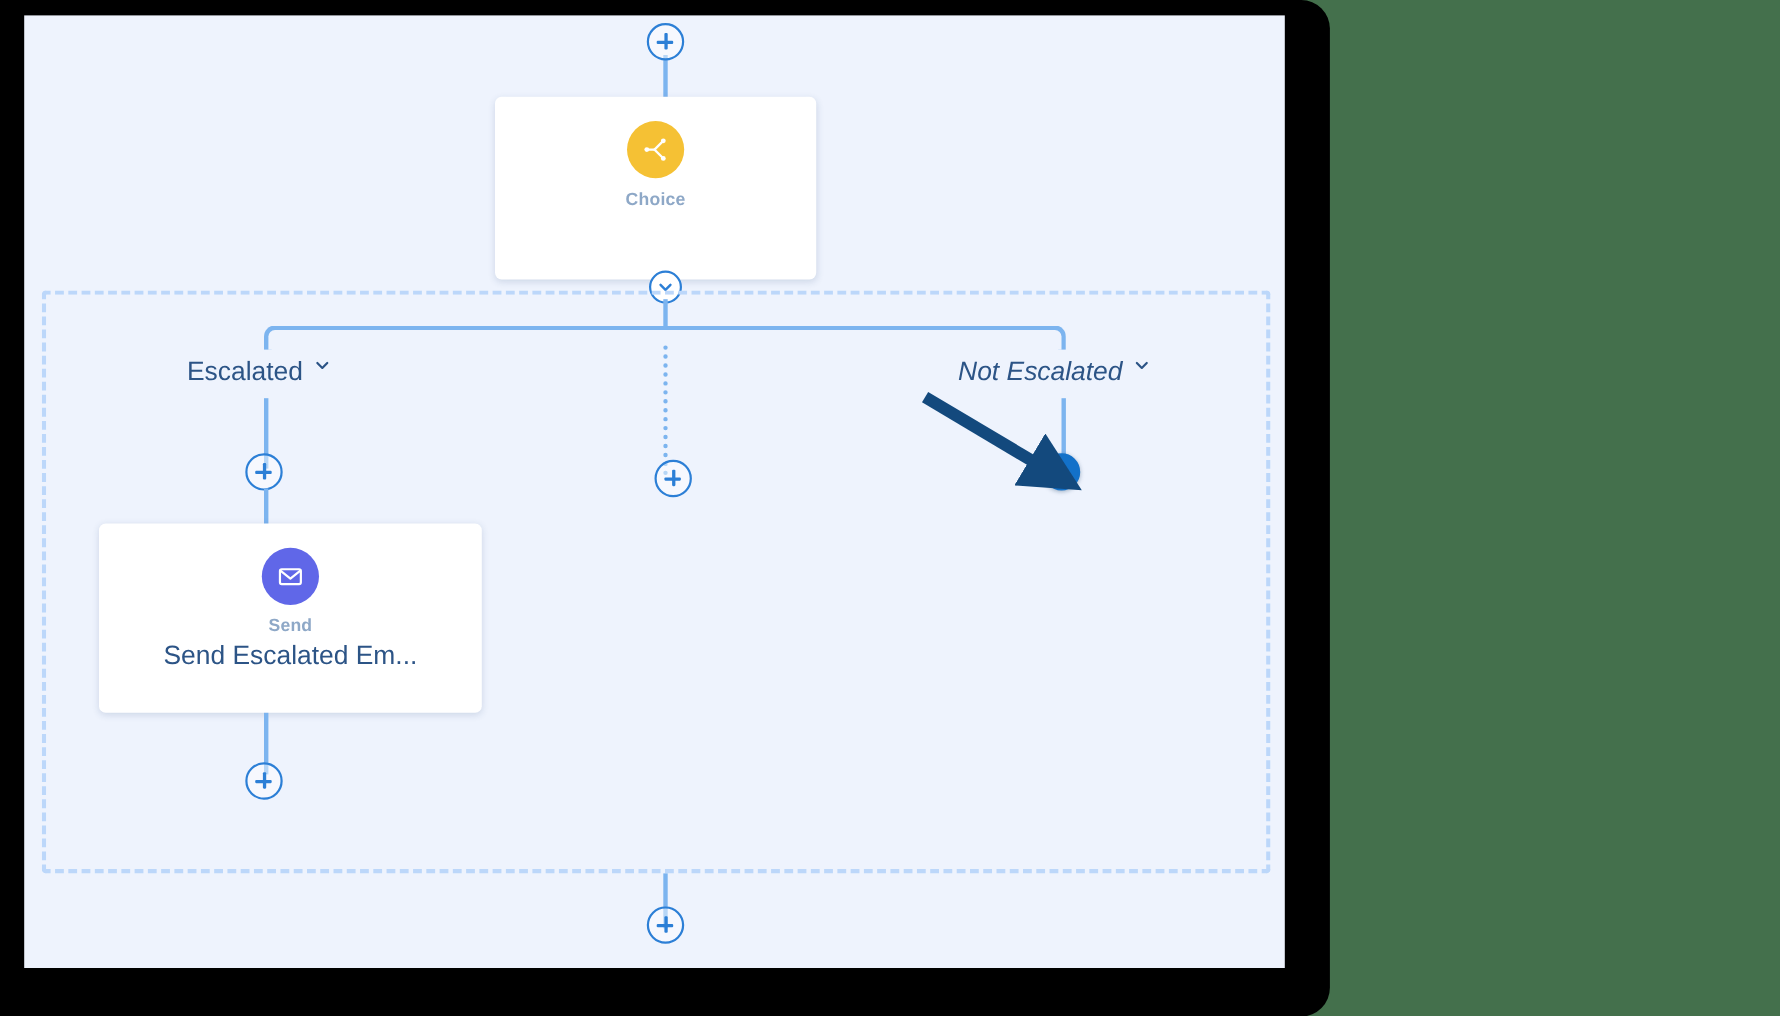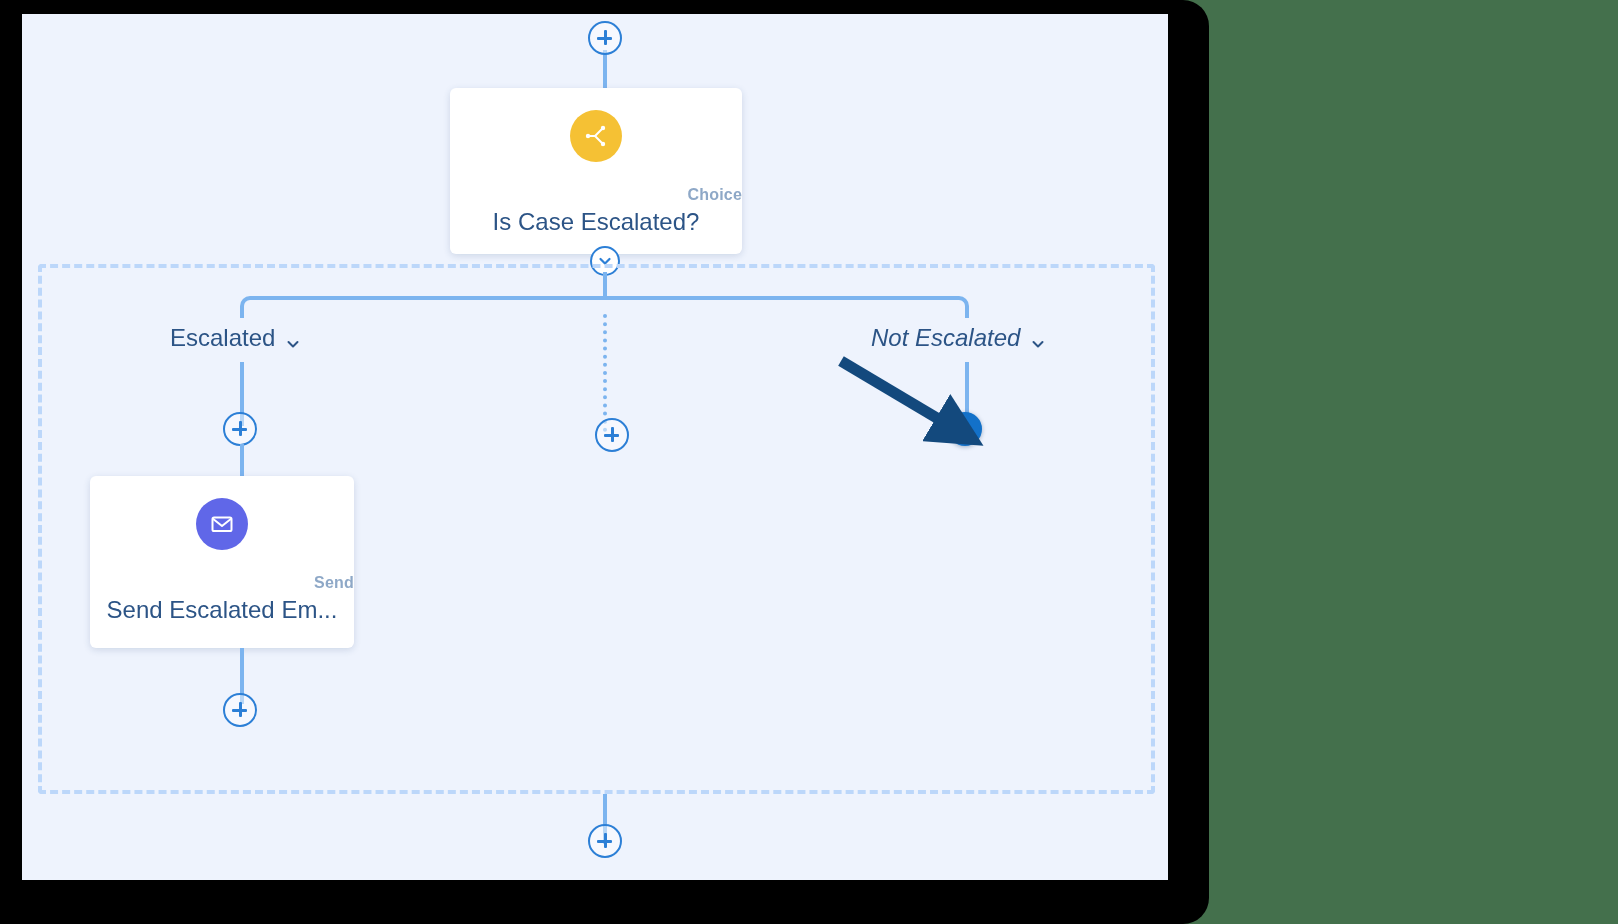--- a/index.html
+++ b/index.html
@@ -148,44 +148,43 @@
     width: 52px;
     height: 52px;
     border-radius: 50%;
     margin: 0 auto;
     display: flex;
     align-items: center;
     justify-content: center;
   }
   .node-icon svg { display: block; }
   .node-type {
-    margin-top: 24px;
+    margin-top: 11px;
     font-size: 16px;
     font-weight: bold;
     color: #8ea8c7;
     letter-spacing: 0.2px;
-    text-align: right;
   }
   .node-title {
     margin-top: 4px;
     font-size: 24px;
     color: #2c5486;
     white-space: nowrap;
     overflow: hidden;
     padding: 0 10px;
   }
 
   
   .branch-label {
     position: absolute;
     font-size: 24px;
     color: #2c5486;
     white-space: nowrap;
     display: flex;
-    align-items: flex-end;
+    align-items: flex-start;
     gap: 10px;
     cursor: pointer;
   }
   .branch-label .chev-glyph {
     display: inline-flex;
     align-items: center;
   }
 
   
   #pointer-arrow {
@@ -215,21 +214,20 @@
             <path d="M8 15 L14 15"></path>
             <path d="M14 15 L21 8"></path>
             <path d="M14 15 L21 22"></path>
           </g>
           <circle cx="7" cy="15" r="2.2" fill="#ffffff"></circle>
           <circle cx="22" cy="7" r="2.2" fill="#ffffff"></circle>
           <circle cx="22" cy="23" r="2.2" fill="#ffffff"></circle>
         </svg>
       </div>
       <div class="node-type">Choice</div>
-      <div class="node-title">Is Case Escalated?</div>
     </div>
 
     <div class="chev-btn" style="left:568px; top:232px;">
       <svg width="16" height="16" viewBox="0 0 16 16" aria-hidden="true">
         <path d="M3.5 6 L8 10.5 L12.5 6" stroke="#2c7fd6" stroke-width="2.2" fill="none" stroke-linecap="round" stroke-linejoin="round"></path>
       </svg>
     </div>
 
     <div class="vline" style="left:581px; top:258px; height:26px;"></div>
 
@@ -242,21 +240,21 @@
       <span class="chev-glyph">
         <svg width="16" height="16" viewBox="0 0 16 16" aria-hidden="true">
           <path d="M3.5 6 L8 10.5 L12.5 6" stroke="#2c5486" stroke-width="2" fill="none" stroke-linecap="round" stroke-linejoin="round"></path>
         </svg>
       </span>
     </div>
     <div class="vline" style="left:218px; top:348px; height:64px;"></div>
     <div class="plus-btn translucent" style="left:201px; top:398px;"></div>
     <div class="vline" style="left:218px; top:430px; height:42px;"></div>
 
-    <div class="node-card" style="left:68px; top:462px; width:264px; height:172px;">
+    <div class="node-card" style="left:68px; top:462px; width:348px; height:172px;">
       <div class="node-icon" style="background:#6067e8;">
         <svg width="28" height="28" viewBox="0 0 28 28" aria-hidden="true">
           <rect x="4.5" y="7.5" width="19" height="13.5" rx="1.6" stroke="#ffffff" stroke-width="2" fill="none"></rect>
           <path d="M5.2 9 L14 16 L22.8 9" stroke="#ffffff" stroke-width="2" fill="none" stroke-linecap="round" stroke-linejoin="round"></path>
         </svg>
       </div>
       <div class="node-type">Send</div>
       <div class="node-title">Send Escalated Em...</div>
     </div>
 

